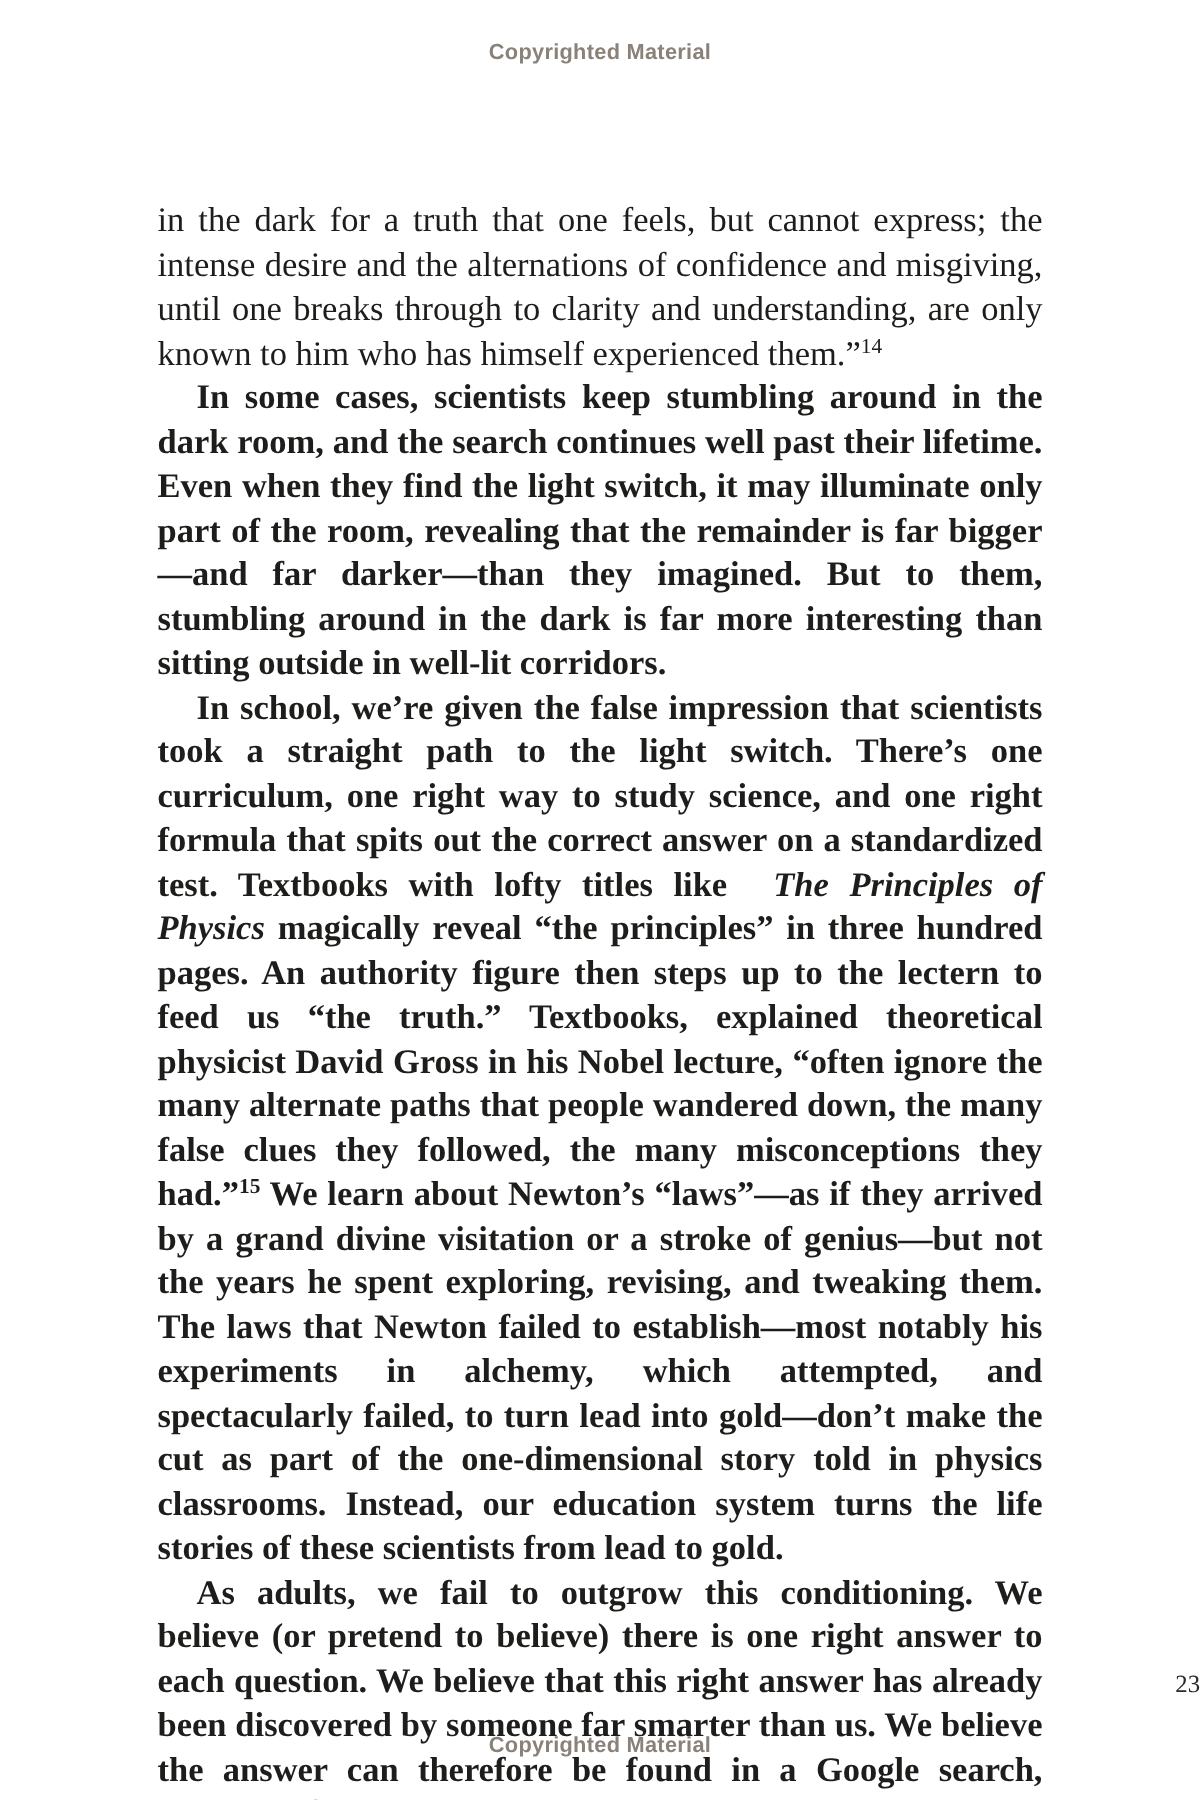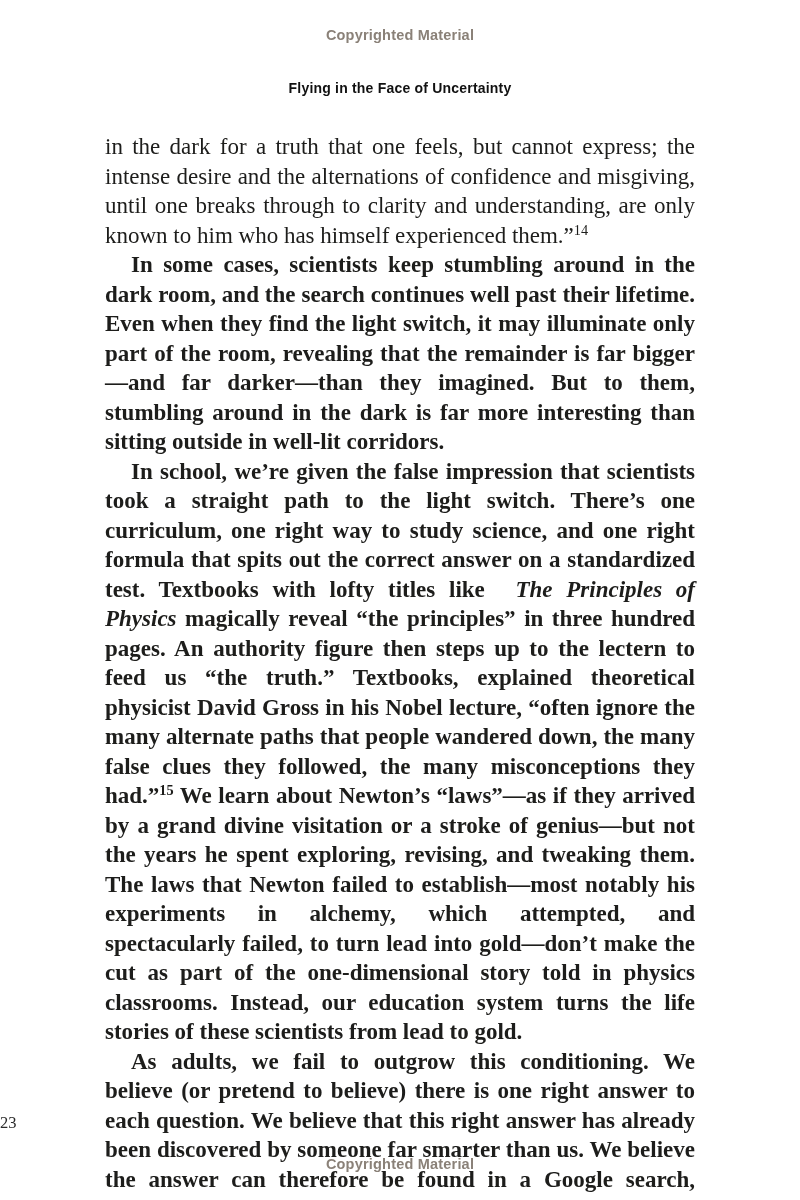--- a/index.html
+++ b/index.html
@@ -63,33 +63,32 @@
     vertical-align: baseline;
     position: relative;
     top: -0.55em;
   }
   .body-text em { font-style: italic; margin-left: 17px; }
   .page-number {
     position: absolute;
     top: 1113px;
     left: 0;
     width: 100%;
-    text-align: left;
+    text-align: right;
     font-family: "Liberation Serif", serif;
     font-size: 16.5px;
     color: #2a2a2a;
   }
 </style>
 </head>
 <body>
 
 <div class="page">
   <div class="notice top">Copyrighted Material</div>
 
-  <div class="running-header">Flying in the Face of Uncertainty</div>
 
   <div class="body-text">
       <p class=""><span>in the dark for a truth that one feels, but cannot express; the intense desire and the alternations of confidence and misgiving, until one breaks through to clarity and understanding, are only known to him who has himself experienced them.”</span><sup>14</sup></p>
       <p class="indent"><span>In some cases, scientists keep stumbling around in the dark room, and the search continues well past their lifetime. Even when they find the light switch, it may illuminate only part of the room, revealing that the remainder is far bigger—and far darker—than they imagined. But to them, stumbling around in the dark is far more interesting than sitting outside in well-lit corridors.</span></p>
       <p class="indent"><span>In school, we’re given the false impression that scientists took a straight path to the light switch. There’s one curriculum, one right way to study science, and one right formula that spits out the correct answer on a standardized test. Textbooks with lofty titles like </span><em>The Principles of Physics</em><span> magically reveal “the principles” in three hundred pages. An authority figure then steps up to the lectern to feed us “the truth.” Textbooks, explained theoretical physicist David Gross in his Nobel lecture, “often ignore the many alternate paths that people wandered down, the many false clues they followed, the many misconceptions they had.”</span><sup>15</sup><span> We learn about Newton’s “laws”—as if they arrived by a grand divine visitation or a stroke of genius—but not the years he spent exploring, revising, and tweaking them. The laws that Newton failed to establish—most notably his experiments in alchemy, which attempted, and spectacularly failed, to turn lead into gold—don’t make the cut as part of the one-dimensional story told in physics classrooms. Instead, our education system turns the life stories of these scientists from lead to gold.</span></p>
       <p class="indent"><span>As adults, we fail to outgrow this conditioning. We believe (or pretend to believe) there is one right answer to each question. We believe that this right answer has already been discovered by someone far smarter than us. We believe the answer can therefore be found in a Google search, acquired from the latest “3 Hacks to More Happiness” article, or handed to us from a self-proclaimed life coach.</span></p>
     </div>
 
   <div class="page-number">23</div>
 

